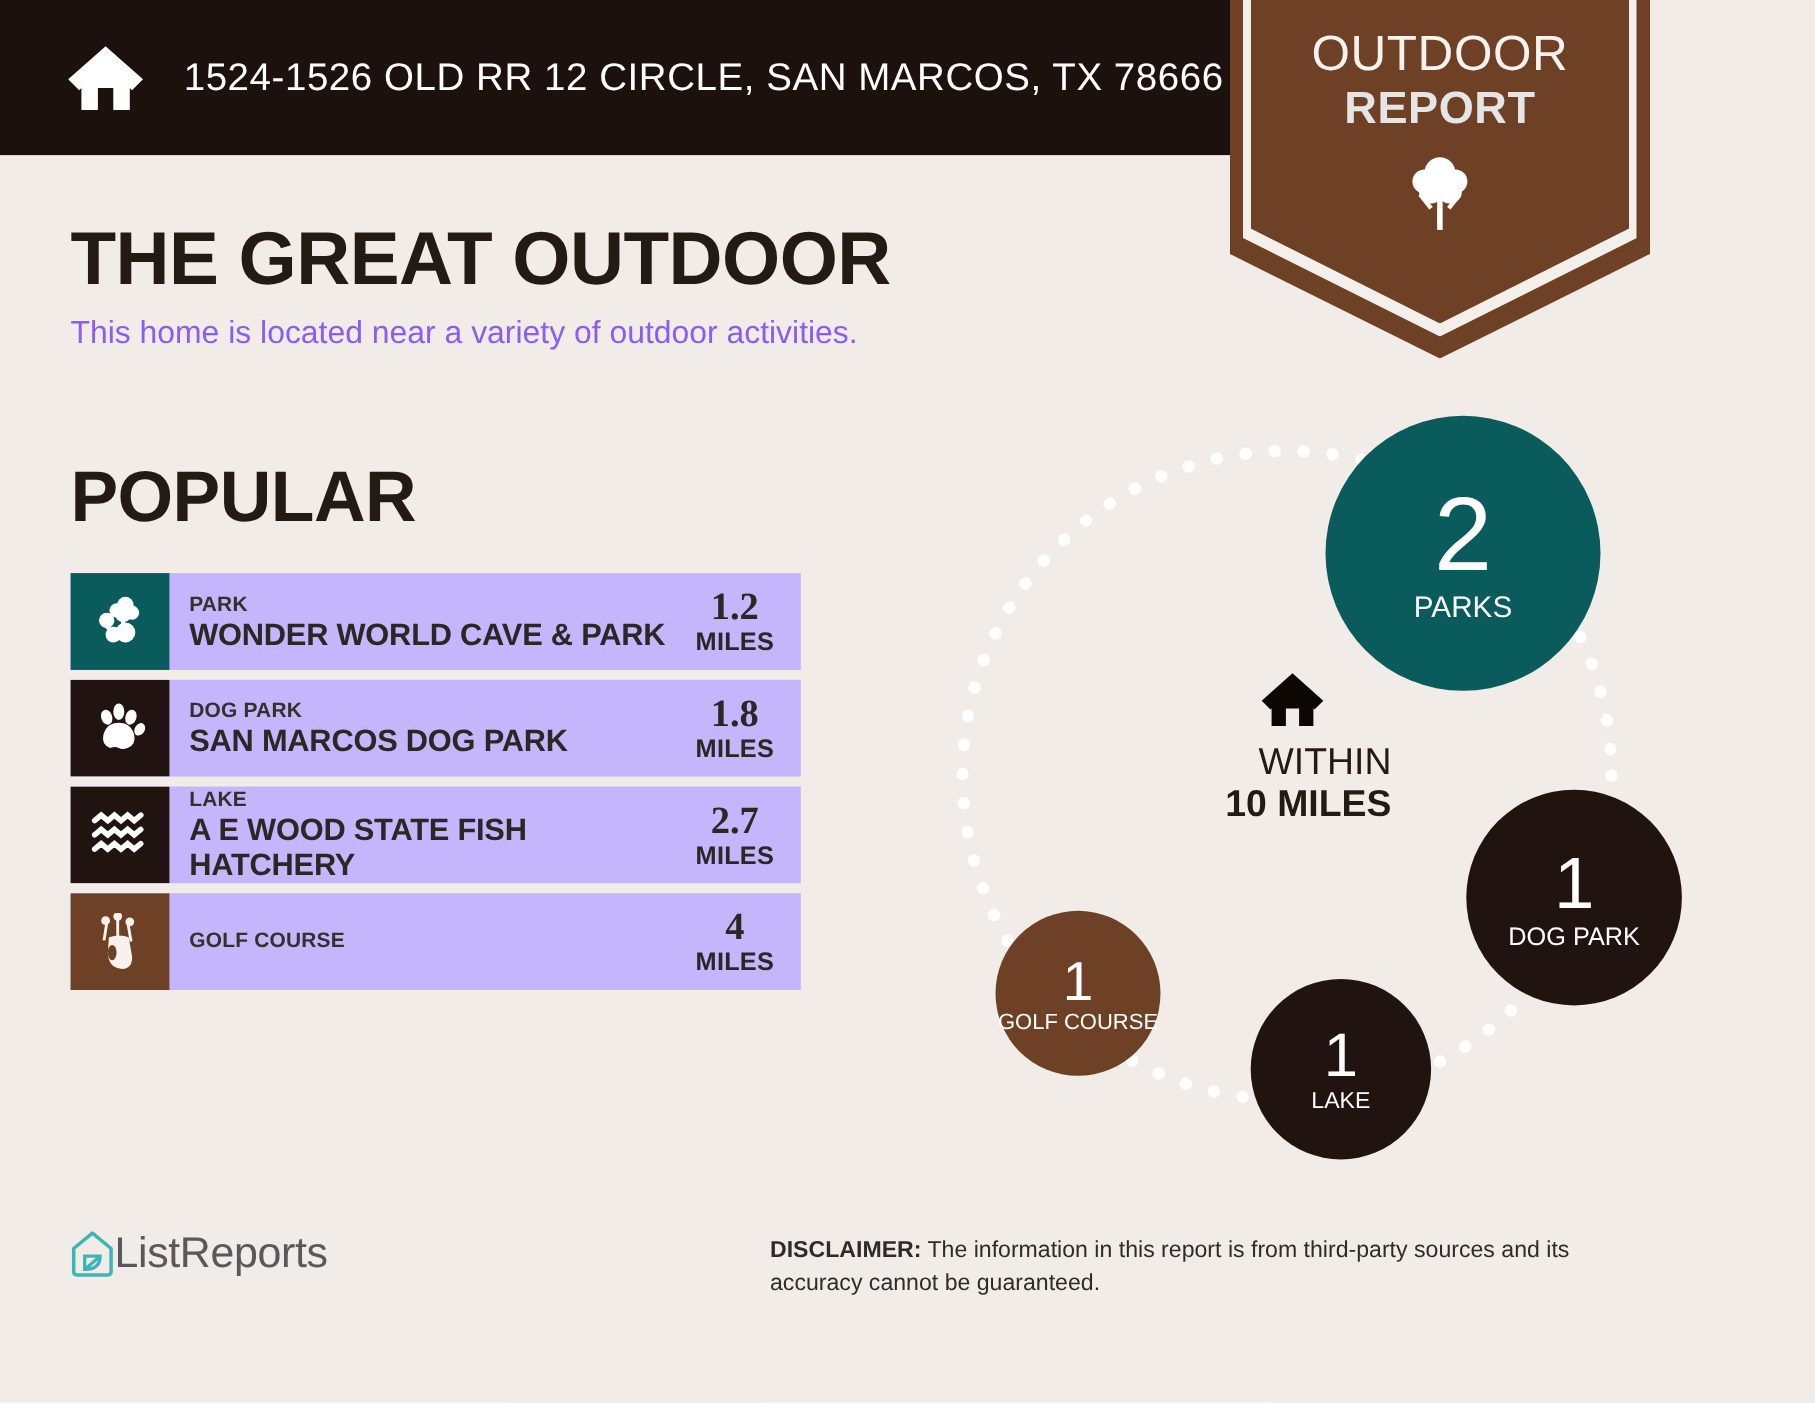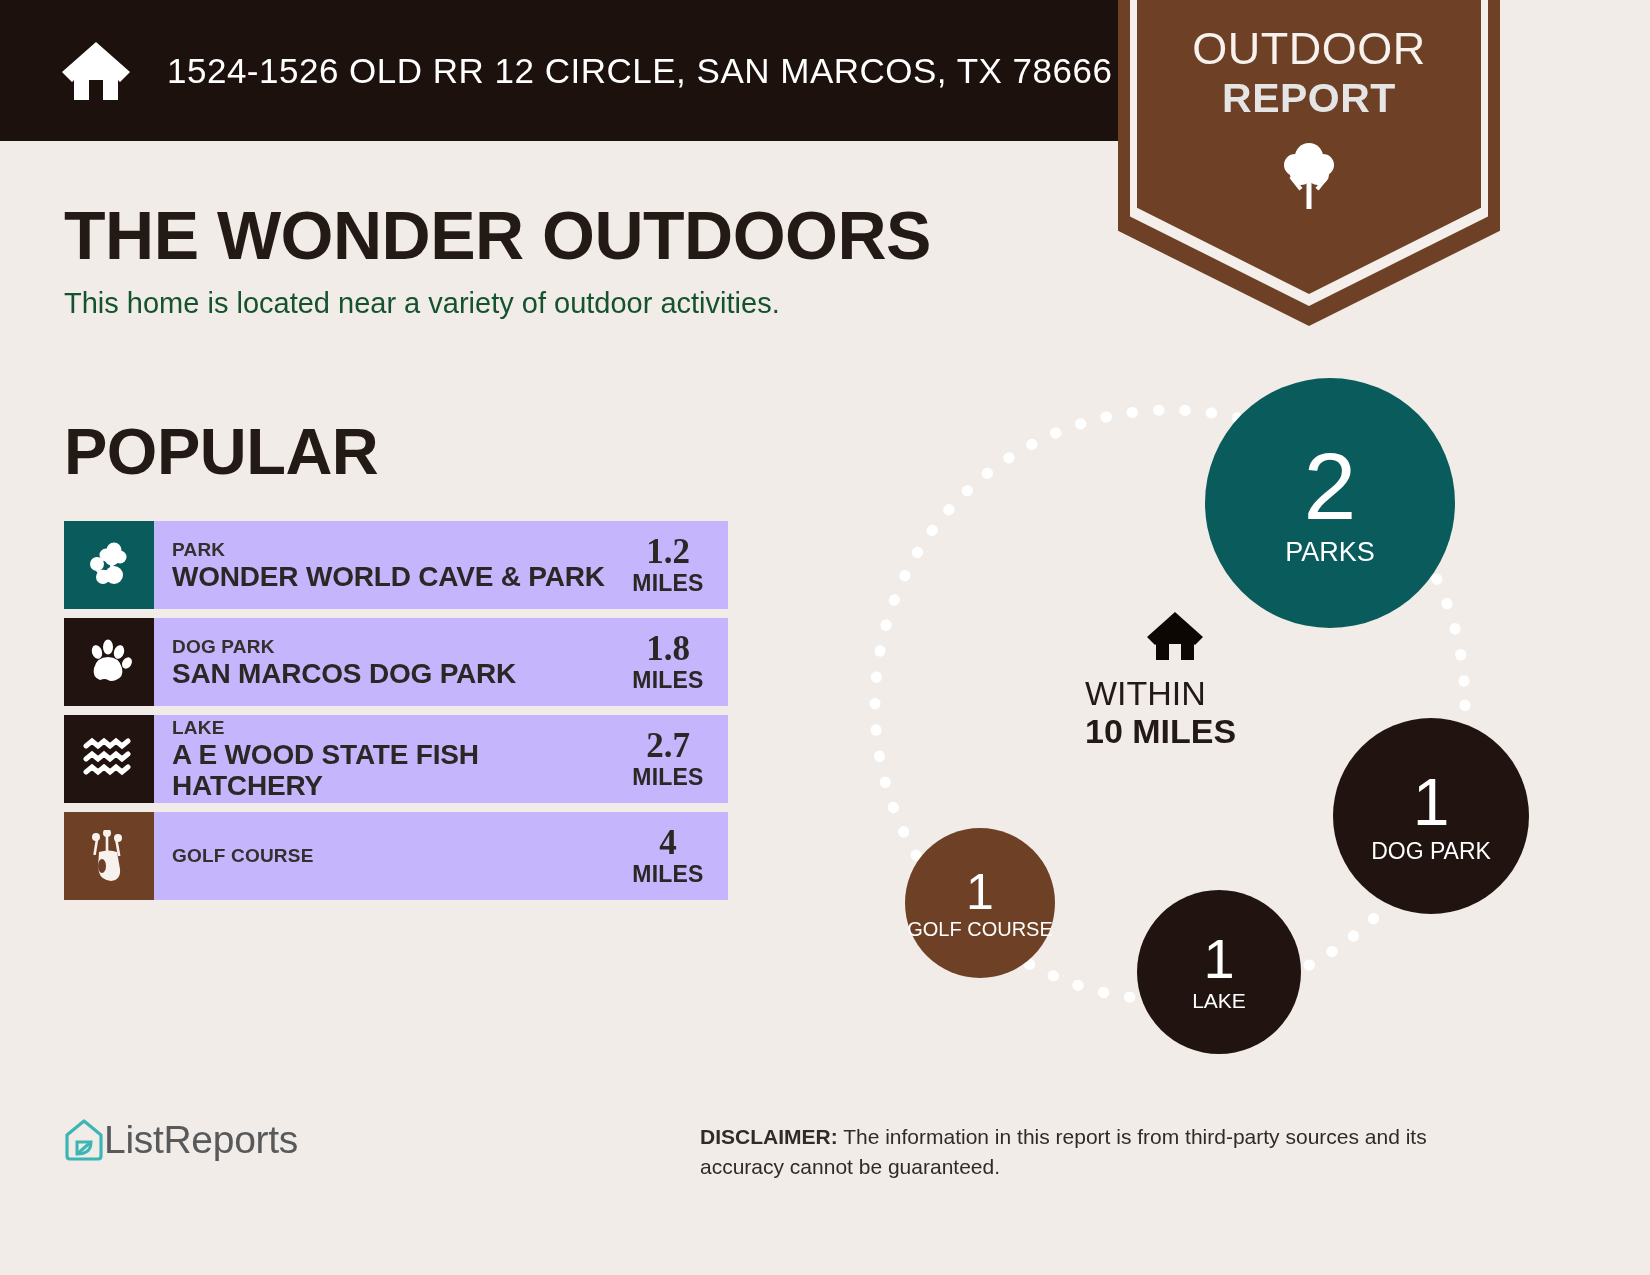--- a/index.html
+++ b/index.html
@@ -106,21 +106,21 @@
     font-weight: 700;
     color: #231a16;
     letter-spacing: -0.5px;
     margin: 0;
   }
   .sub-title {
     position: absolute;
     left: 64px;
     top: 287px;
     font-size: 29px;
-    color: #14532d;
+    color: #8b5cf6;
     font-weight: 400;
     margin: 0;
   }
   .section-title {
     position: absolute;
     left: 64px;
     top: 414px;
     font-size: 65px;
     font-weight: 700;
     color: #231a16;
@@ -211,21 +211,21 @@
     left: 0;
     top: 0;
     width: 700px;
     height: 690px;
   }
   .center-group {
     position: absolute;
     left: 265px;
     top: 250px;
     width: 180px;
-    text-align: left;
+    text-align: right;
   }
   .center-home {
     width: 60px;
     height: 52px;
     margin: 0 auto;
     display: block;
   }
   .center-line1 {
     margin-top: 12px;
     font-size: 34px;
@@ -343,21 +343,21 @@
           <circle cx="41" cy="35" r="11"></circle>
           <circle cx="32" cy="31" r="13"></circle>
           <rect x="29.5" y="32" width="5" height="38"></rect>
           <rect x="17" y="36" width="4" height="16" transform="rotate(-38 19 44)"></rect>
           <rect x="43" y="36" width="4" height="16" transform="rotate(38 45 44)"></rect>
         </g>
       </svg>
     </div>
   </div>
 
-  <h1 class="main-title">THE WONDER OUTDOORS</h1>
+  <h1 class="main-title">THE GREAT OUTDOOR</h1>
   <p class="sub-title">This home is located near a variety of outdoor activities.</p>
   <h2 class="section-title">POPULAR</h2>
 
   <div class="list">
 
     <div class="list-row">
       <div class="row-icon" style="background:#0a5c5c">
         <svg width="50" height="50" viewBox="0 0 50 50">
           <g fill="#ffffff">
             <circle cx="30" cy="10" r="7.5"></circle>

